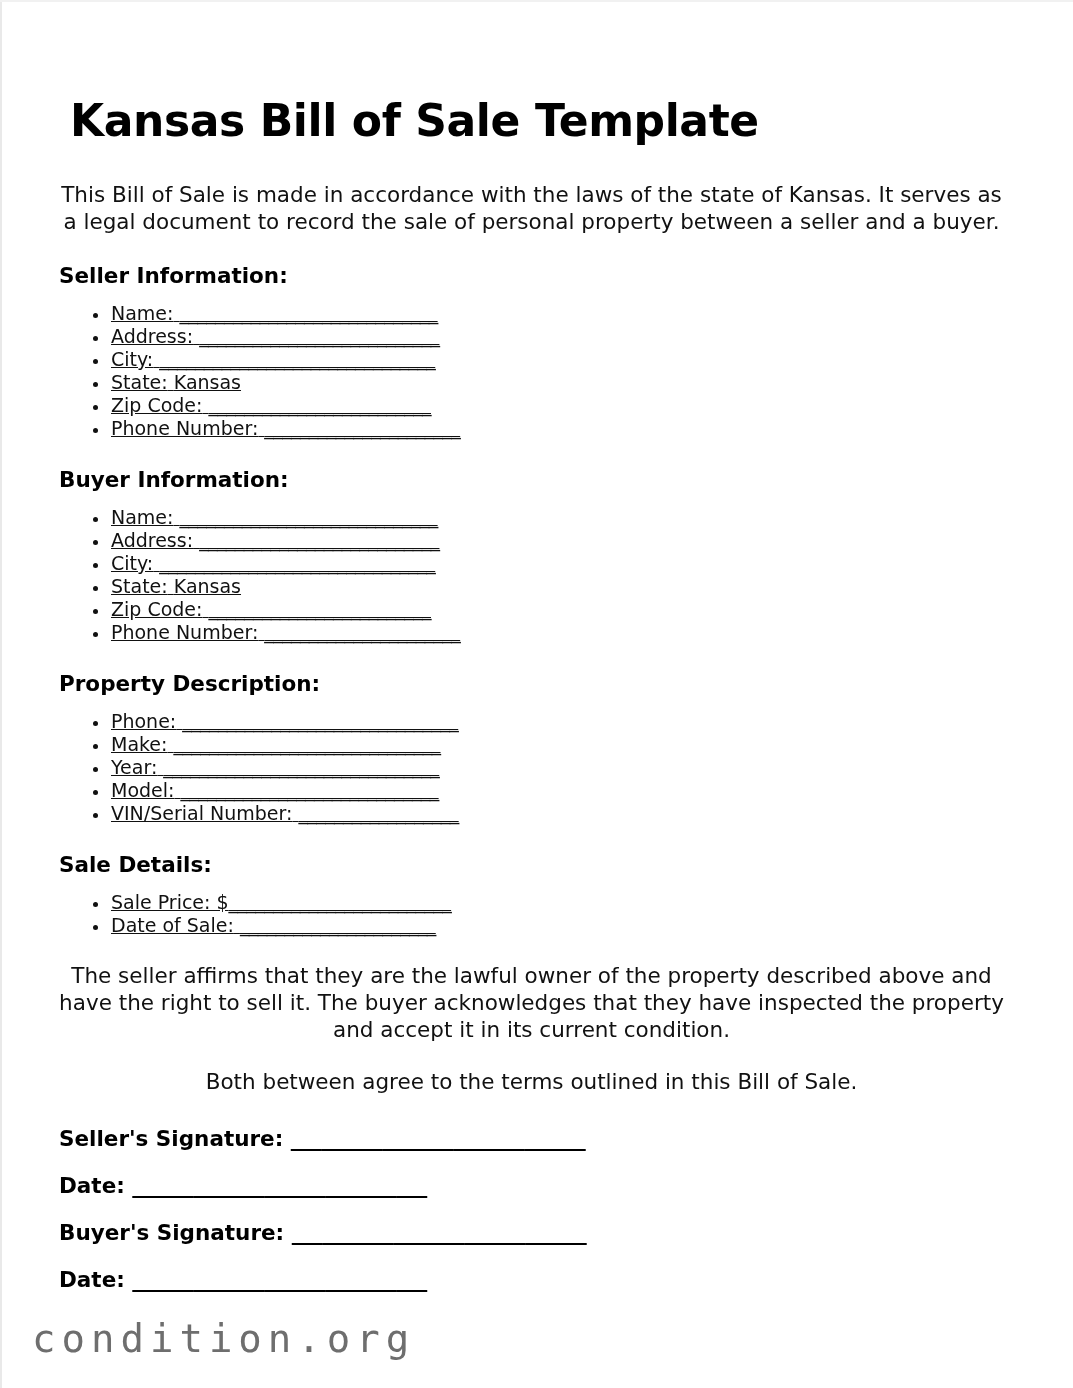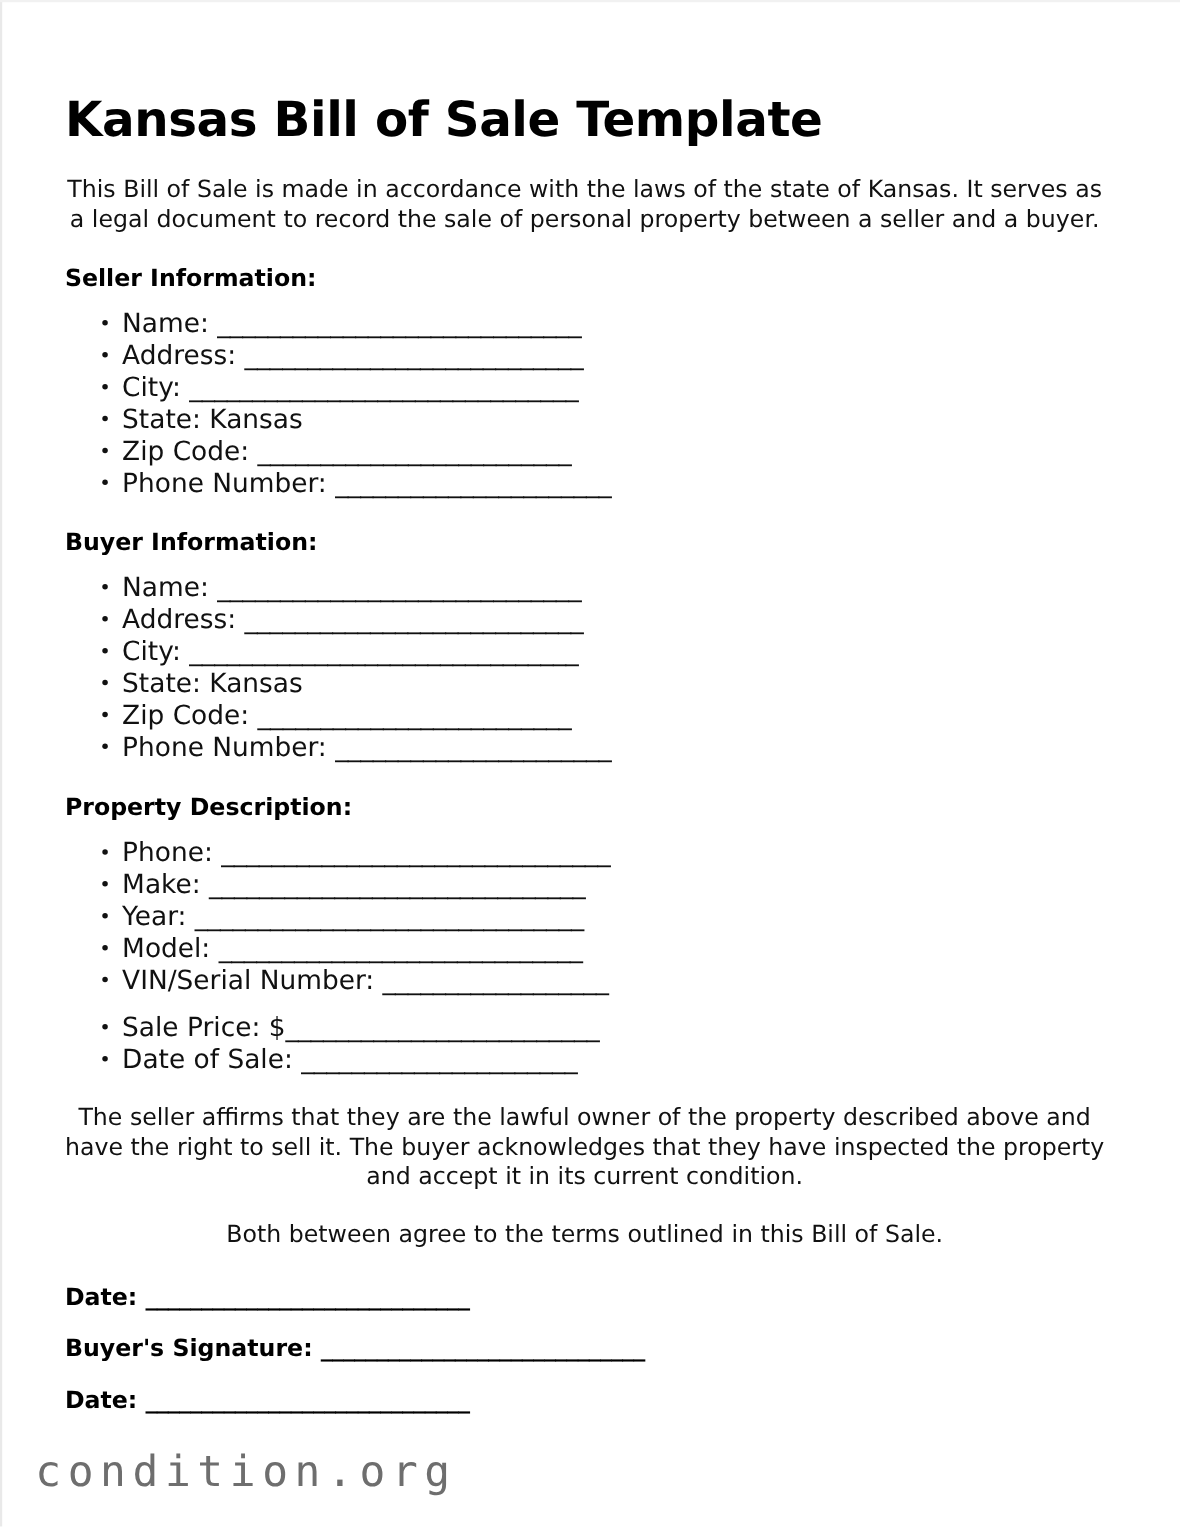--- a/index.html
+++ b/index.html
@@ -38,21 +38,21 @@
     left: 59px;
     top: 0;
     width: 960px;
   }
 
   .doc-title {
     font-size: 44px;
     font-weight: bold;
     letter-spacing: -0.4px;
     line-height: 1.1;
-    margin: 0;
+    margin: 11px;
     padding-top: 86px;
     color: #000;
   }
 
   .para {
     font-size: 21.5px;
     line-height: 1.25;
     margin: 0;
     padding-top: 26px;
     max-width: 945px;
@@ -68,25 +68,26 @@
     color: #000;
   }
 
   ul.fields {
     list-style: none;
     margin: 0;
     padding: 14px 0 0 34px;
   }
   ul.fields li {
     position: relative;
-    font-size: 24px;
+    font-size: 19px;
     line-height: 1.21;
     padding-left: 18px;
     white-space: nowrap;
     color: #111;
+    text-decoration: underline;
   }
   ul.fields li::before {
     content: "";
     position: absolute;
     left: 0;
     top: 11px;
     width: 5px;
     height: 5px;
     border-radius: 50%;
     background: #111;
@@ -154,29 +155,31 @@
 
     <div class="section-heading">Property Description:</div>
     <ul class="fields">
       <li><span>Phone:</span> <span class="blank">_______________________________</span></li>
       <li><span>Make:</span> <span class="blank">______________________________</span></li>
       <li><span>Year:</span> <span class="blank">_______________________________</span></li>
       <li><span>Model:</span> <span class="blank">_____________________________</span></li>
       <li><span>VIN/Serial Number:</span> <span class="blank">__________________</span></li>
     </ul>
 
+    <div class="section-heading">Sale Details:</div>
     <ul class="fields">
       <li><span>Sale Price: $</span><span class="blank">_________________________</span></li>
       <li><span>Date of Sale:</span> <span class="blank">______________________</span></li>
     </ul>
 
     <p class="para">The seller affirms that they are the lawful owner of the property described above and have the right to sell it. The buyer acknowledges that they have inspected the property and accept it in its current condition.</p>
     <p class="para">Both between agree to the terms outlined in this Bill of Sale.</p>
 
     <div class="sig-block">
+      <div class="sig-line"><span>Seller's Signature:</span> <span class="blank">_____________________________</span></div>
       <div class="sig-line"><span>Date:</span> <span class="blank">_____________________________</span></div>
       <div class="sig-line"><span>Buyer's Signature:</span> <span class="blank">_____________________________</span></div>
       <div class="sig-line"><span>Date:</span> <span class="blank">_____________________________</span></div>
     </div>
 
   </div>
 
   <div class="watermark">condition.org</div>
 </div>
 

